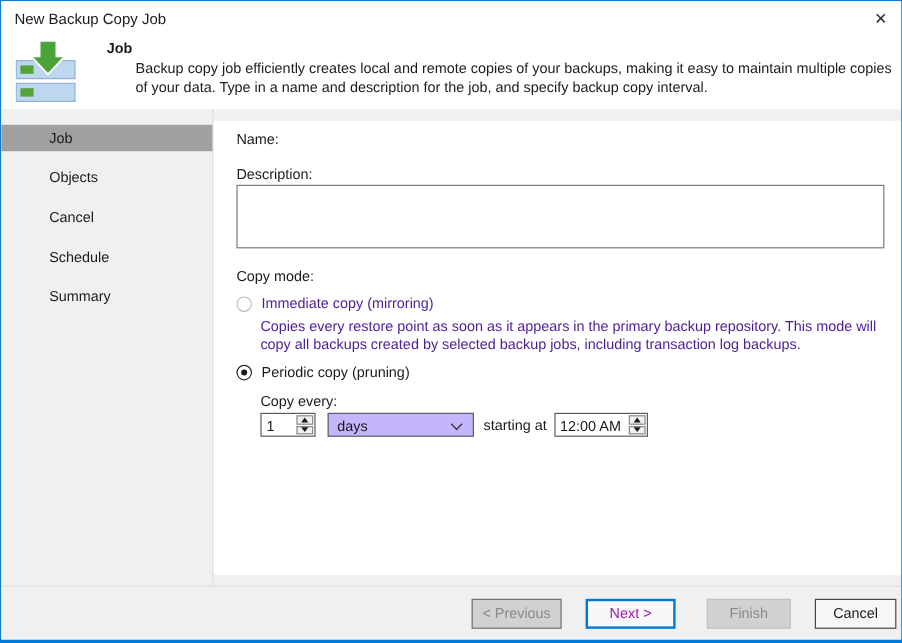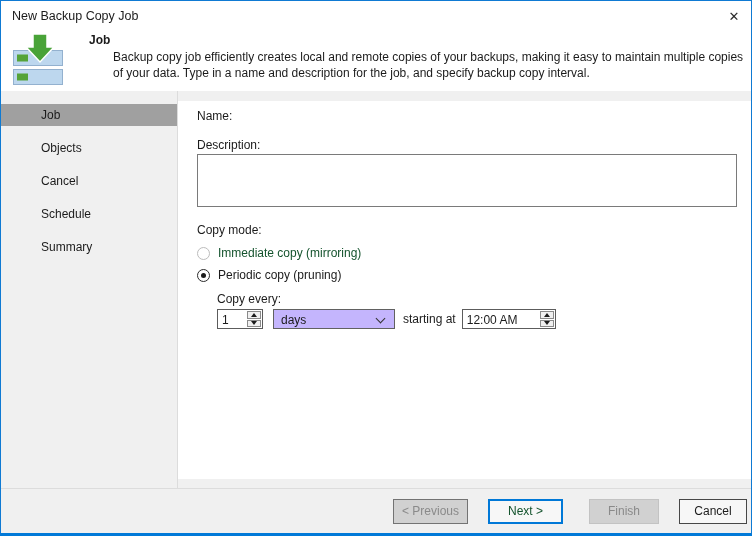--- a/index.html
+++ b/index.html
@@ -46,52 +46,52 @@
 
   .copymode-label { margin-top:16px; }
 
   .radio-row { display:flex; align-items:center; margin-top:9px; }
   .radio-row.second { margin-top:8px; }
   .radio { width:13px; height:13px; border-radius:50%; background:#fff; flex:0 0 auto; }
   .radio.off { border:1px solid #bcbcbc; }
   .radio.on { border:1px solid #2b2b2b; position:relative; }
   .radio.on::after { content:""; position:absolute; left:3px; top:3px; width:5px; height:5px; border-radius:50%; background:#1b1b1b; }
   .radio-label { font-size:12px; margin-left:8px; }
-  .disabled-text { color:#14532d; }
+  .disabled-text { color:#4c1d95; }
   .mode-desc { margin-left:20px; margin-top:5px; font-size:12px; line-height:15px; max-width:522px; }
 
   .copyevery-label { margin-left:20px; margin-top:10px; }
 
   .controls-row { display:flex; align-items:center; margin-left:20px; margin-top:3px; }
   .spinbox { display:flex; height:20px; border:1px solid #5c5c5c; background:#fff; }
   .spin-val { font-size:12px; padding:3px 4px 0 4px; }
   .interval-spin { width:46px; }
   .interval-spin .spin-val { flex:1; }
-  .time-spin { width:94px; margin-left:6px; }
+  .time-spin { width:78px; margin-left:6px; }
   .time-spin .spin-val { flex:1; }
   .arrows { width:16px; flex:0 0 auto; padding:1px; display:flex; flex-direction:column; }
   .arrow-btn { flex:1; background:#f0f0f0; border:1px solid #8a8a8a; position:relative; cursor:pointer; }
   .arrow-btn + .arrow-btn { margin-top:1px; }
   .arrow-btn::after { content:""; position:absolute; left:50%; top:50%; transform:translate(-50%,-50%);
                       width:0; height:0; border-left:3px solid transparent; border-right:3px solid transparent; }
   .arrow-up::after { border-bottom:4px solid #1b1b1b; }
   .arrow-down::after { border-top:4px solid #1b1b1b; }
 
   .combo { width:122px; height:20px; margin-left:10px; border:1px solid #616161; background:#c4b5fd;
            position:relative; font-size:12px; padding:3px 0 0 7px; cursor:pointer; }
   .combo .chevron { position:absolute; right:10px; top:5px; width:7px; height:7px;
                     border-right:1px solid #333; border-bottom:1px solid #333; transform:rotate(45deg); }
   .starting-label { font-size:12px; margin-left:8px; }
 
   
   .footer { flex:1; background:#f0f0f0; border-top:1px solid #dcdcdc; display:flex; align-items:center;
             justify-content:flex-end; padding-right:4px; }
   .btn { height:25px; font-size:12px; font-family:inherit; text-align:center; }
   .btn-disabled { width:75px; background:#d1d1d1; border:1px solid #737373; color:#8a8a8a; margin-right:20px; }
-  .btn-next { width:75px; background:#f7f7f7; border:2px solid #0078d7; color:#14532d; margin-right:26px; cursor:pointer; }
+  .btn-next { width:75px; background:#f7f7f7; border:2px solid #0078d7; color:#a21caf; margin-right:26px; cursor:pointer; }
   .btn-finish { width:70px; background:#d1d1d1; border:1px solid #c3c3c3; color:#8a8a8a; margin-right:20px; }
   .btn-cancel { width:68px; background:#f7f7f7; border:1px solid #474747; color:#1b1b1b; cursor:pointer; }
 </style>
 </head>
 <body>
 
 <div class="window">
 
   <div class="titlebar">
     <span class="title">New Backup Copy Job</span>
@@ -131,20 +131,21 @@
 
         <div class="field-label desc-label">Description:</div>
         <textarea class="desc-area" style=""></textarea>
 
         <div class="field-label copymode-label">Copy mode:</div>
 
         <div class="radio-row">
           <span class="radio off"></span>
           <span class="radio-label disabled-text">Immediate copy (mirroring)</span>
         </div>
+        <div class="mode-desc disabled-text">Copies every restore point as soon as it appears in the primary backup repository. This mode will copy all backups created by selected backup jobs, including transaction log backups.</div>
 
         <div class="radio-row second">
           <span class="radio on"></span>
           <span class="radio-label">Periodic copy (pruning)</span>
         </div>
 
         <div class="field-label copyevery-label">Copy every:</div>
 
         <div class="controls-row">
           <div class="spinbox interval-spin">

